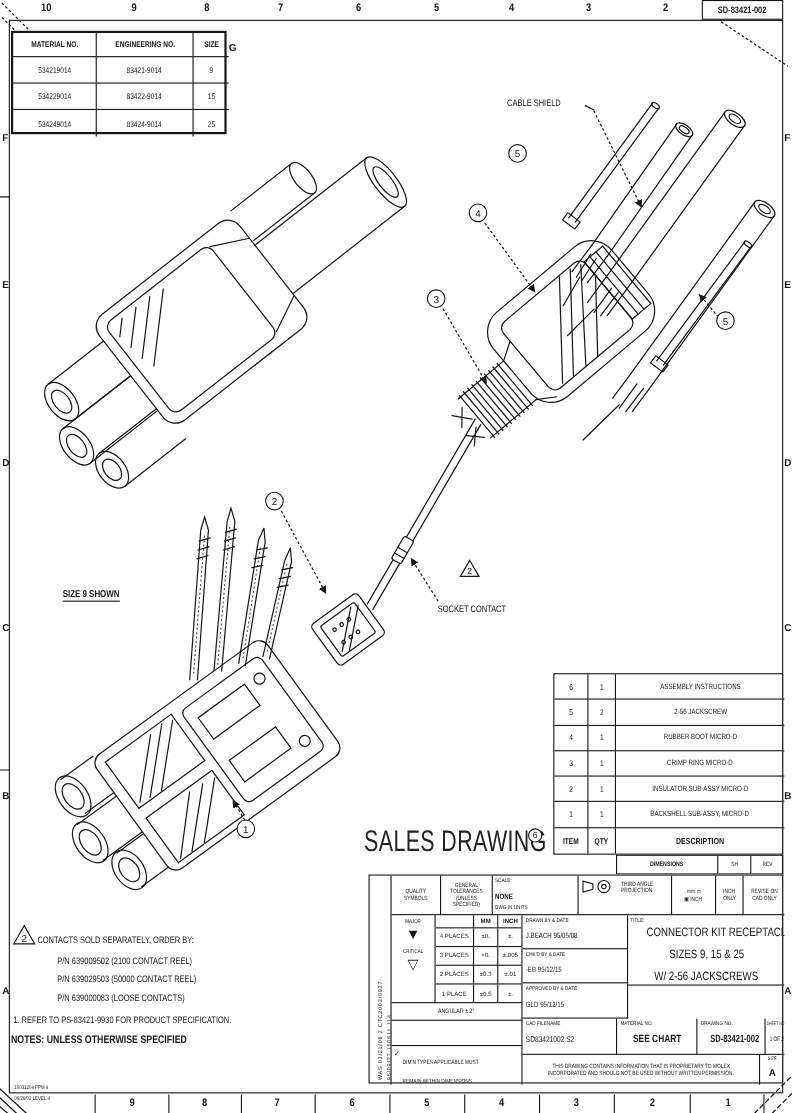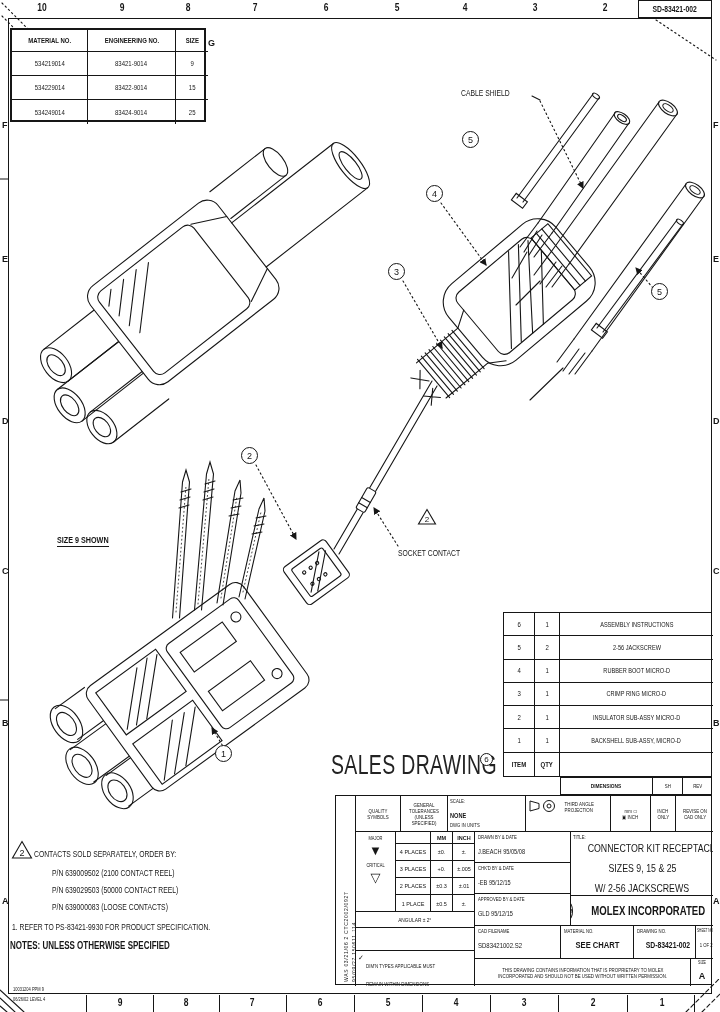--- a/index.html
+++ b/index.html
@@ -340,20 +340,23 @@
     </div>
   <div>
       <span class="t7 cxc">BACKSHELL SUB-ASSY, MICRO-D</span>
     </div>
   <div>
       <span class="t75 b cxc">ITEM</span>
     </div>
   <div>
       <span class="t75 b cxc">QTY</span>
     </div>
+  <div>
+      <span class="t8 b cxc">DESCRIPTION</span>
+    </div>
 </div>
 
 <span class="abs" style="left:331px;top:750px;font-size:27px;letter-spacing:.5px;color:#222;
       display:inline-block;transform:scaleX(.72);transform-origin:0 0;white-space:nowrap">SALES DRAWING</span>
 
 <div class="abs" style="left:560px;top:777px;width:152px;height:18px;border:1.2px solid #161616">
   <div class="c br ctr" style="left:0;top:0;width:92px;height:100%">
       <span class="t6 b cxc">DIMENSIONS</span>
     </div>
   <div class="c br ctr" style="left:92px;top:0;width:30px;height:100%">
@@ -451,25 +454,20 @@
     <span class="t7 cx">GLD  95/12/15</span>
   </div>
 
   <div class="c bb" style="left:235px;top:36px;width:142px;height:64px;text-align:center">
     <span class="lbl" style="position:absolute;left:2px;top:2px"><span>TITLE:</span></span>
     <div style="margin-top:6px"><span class="t11 cxc">CONNECTOR KIT RECEPTACLE</span></div>
     <div style="margin-top:2px"><span class="t11 cxc">SIZES 9, 15 &amp; 25</span></div>
     <div style="margin-top:2px"><span class="t11 cxc">W/ 2-56 JACKSCREWS</span></div>
   </div>
 
-  <div class="c bb ctr" style="left:235px;top:100px;width:142px;height:30px">
-    <span style="width:16px;height:16px;border:1.2px solid #161616;border-radius:50%;display:inline-flex;
-                 align-items:center;justify-content:center;font-size:5px;margin-right:4px">TM</span>
-    <span class="t12 b cxc">MOLEX INCORPORATED</span>
-  </div>
 
   <div class="c br bb" style="left:139px;top:130px;width:86px;height:33px;padding:2px 3px">
     <span class="lbl"><span>CAD FILENAME</span></span>
     <span class="t75 cx">SD83421002.S2</span>
   </div>
   <div class="c br bb" style="left:225px;top:130px;width:73px;height:33px;padding:2px 3px;text-align:center">
     <span class="lbl" style="text-align:left"><span>MATERIAL NO.</span></span>
     <span class="t95 b cxc">SEE CHART</span>
   </div>
   <div class="c br bb" style="left:298px;top:130px;width:62px;height:33px;padding:2px 3px;text-align:center">

